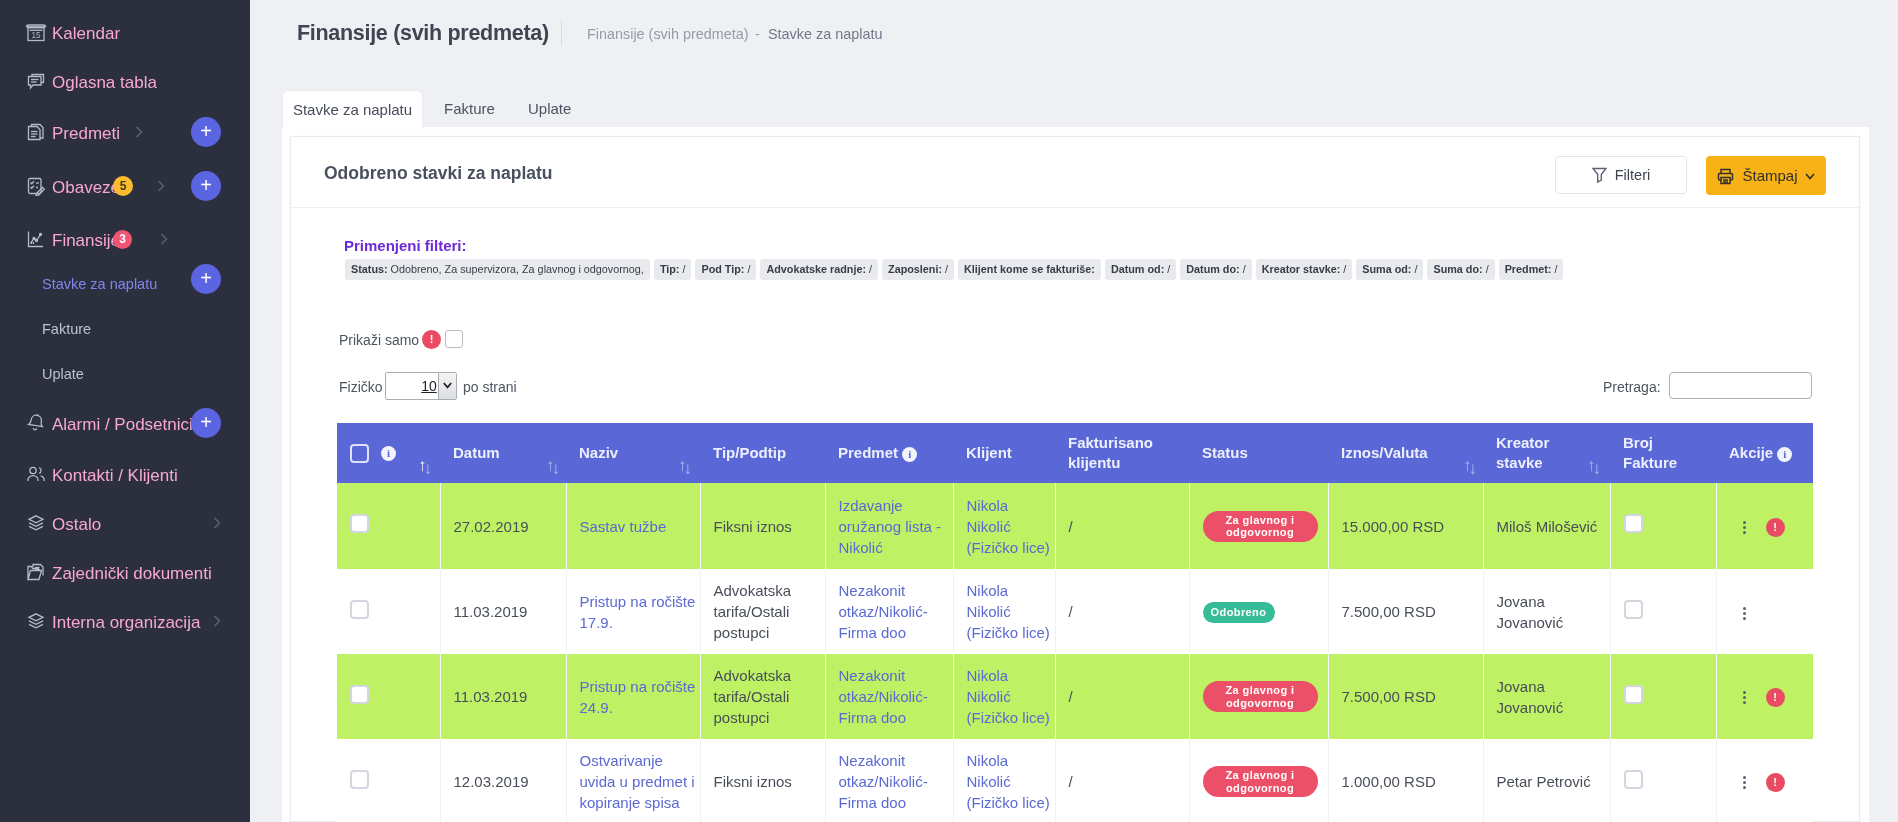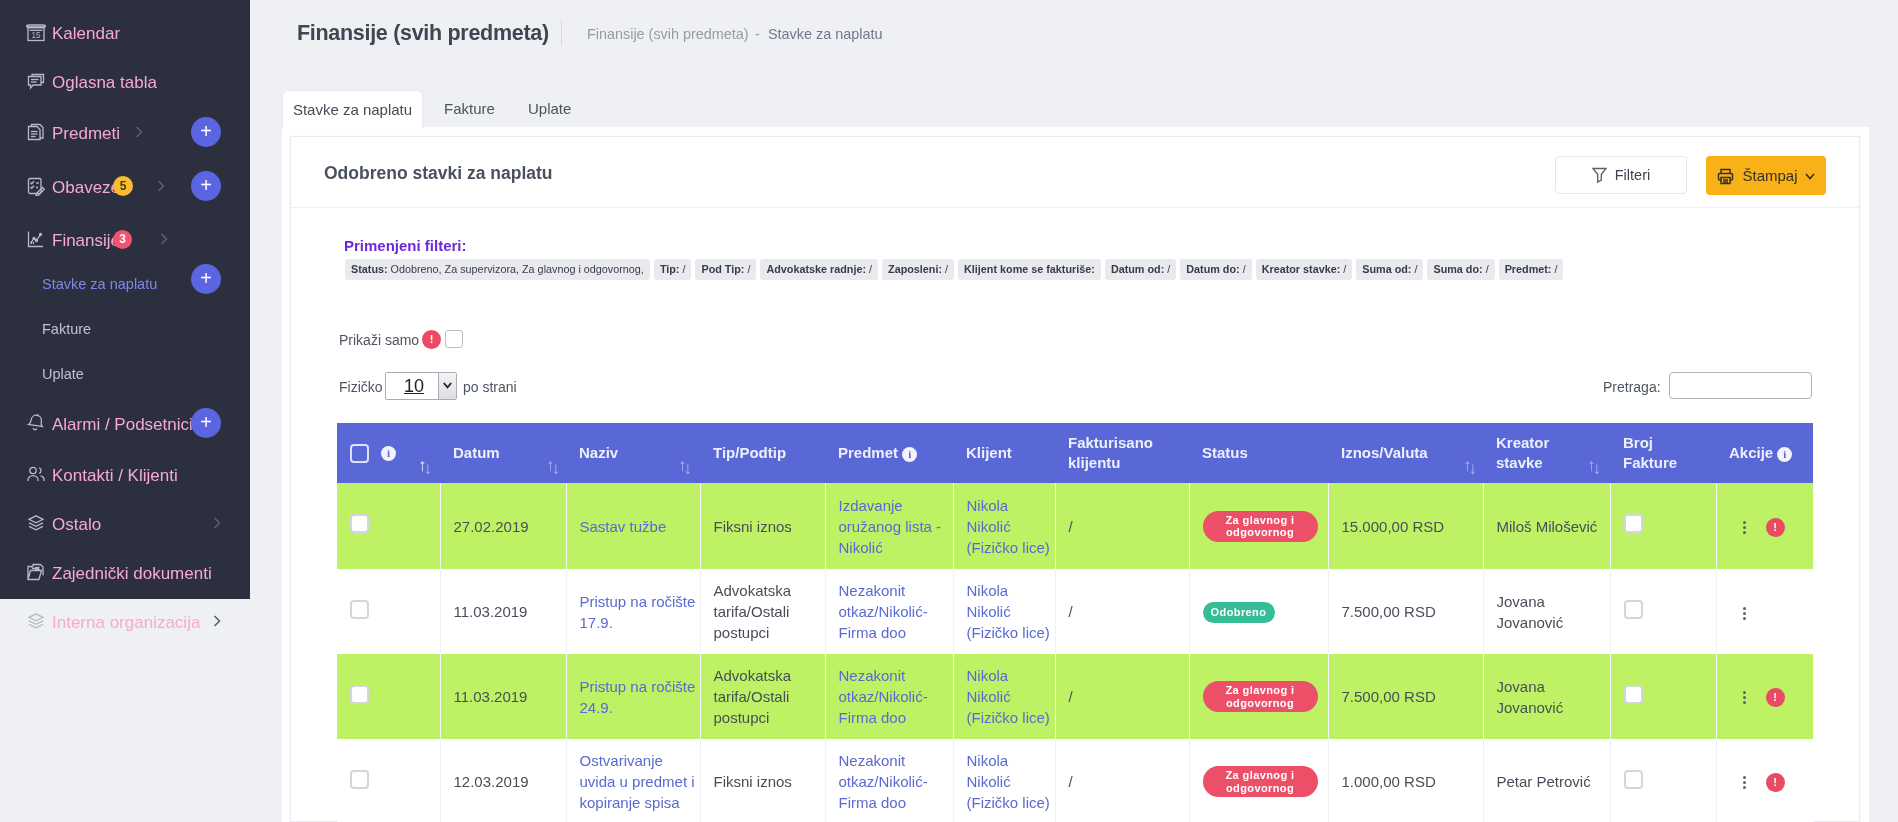--- a/index.html
+++ b/index.html
@@ -1,21 +1,21 @@
 <!DOCTYPE html>
 <html><head>
 <meta charset="utf-8">
 <style>
 * { margin:0; padding:0; box-sizing:border-box; }
 html,body { width:1898px; height:822px; overflow:hidden; }
 body { font-family:"Liberation Sans", sans-serif; background:#eef0f4; position:relative; }
 #page { position:absolute; left:0; top:0; width:1898px; height:822px; overflow:hidden; }
 
 
-#sidebar { position:absolute; left:0; top:0; width:250px; height:599px; background:#2b2f3e; z-index:5; }
+#sidebar { position:absolute; left:0; top:0; width:250px; height:822px; background:#2b2f3e; z-index:5; }
 .sit { position:absolute; left:52px; font-size:17px; color:#f9a8d4; white-space:nowrap; }
 .sico { position:absolute; left:26px; width:20px; height:20px; }
 .subit { position:absolute; left:42px; font-size:14.5px; color:#bfc3cf; white-space:nowrap; }
 .chev { position:absolute; width:8px; height:12px; }
 .plus { position:absolute; left:191px; width:30px; height:30px; border-radius:50%; background:#5b65e2; color:#fff; text-align:center; line-height:28px; font-size:20px; font-weight:400; }
 .badge { position:absolute; border-radius:50%; text-align:center; font-weight:bold; }
 
 
 .h1t { position:absolute; left:297px; top:21px; font-size:21.5px; font-weight:bold; color:#3f4551; letter-spacing:-0.3px; }
 .vsep { position:absolute; left:561px; top:20px; width:1px; height:26px; background:#d9dce2; }
@@ -39,21 +39,21 @@
 #chips { position:absolute; left:345px; top:259px; width:1540px; white-space:nowrap; }
 .chip { display:inline-block; background:#e9eaee; border-radius:3px; padding:3px 6px 4px 6px; font-size:10.8px; line-height:14px; font-weight:bold; color:#363d47; margin-right:4px; white-space:nowrap; }
 .chip span { font-weight:normal; }
 
 .ps-label { position:absolute; left:339px; top:332px; font-size:14px; color:#4d5560; }
 .excl { position:absolute; width:19px; height:19px; border-radius:50%; background:#ea4b62; color:#fff; font-size:11px; font-weight:bold; text-align:center; line-height:19px; }
 .cb { position:absolute; width:18px; height:18px; background:#fff; border:1px solid #b9bec7; border-radius:3px; }
 
 .pk-label { position:absolute; left:339px; top:379px; font-size:14px; color:#4d5560; }
 #sel { position:absolute; left:385px; top:372px; width:72px; height:28px; background:#fff; border:1px solid #a8aeb6; border-radius:2px; }
-#sel .v { position:absolute; left:1px; top:0; width:54px; height:26px; text-align:center; line-height:26px; font-size:18px; color:#222;text-decoration:underline; }
+#sel .v { position:absolute; left:16px; top:0; width:54px; height:26px; text-align:center; line-height:26px; font-size:14px; color:#222;text-decoration:underline; }
 #sel .arr { position:absolute; right:0; top:0; width:18px; height:26px; background:linear-gradient(#f4f4f4,#dcdee2); border-left:1px solid #a8aeb6; }
 .pk-after { position:absolute; left:463px; top:379px; font-size:14px; color:#4d5560; }
 .pret-label { position:absolute; left:1603px; top:379px; font-size:14px; color:#4d5560; }
 .pret-input { position:absolute; left:1669px; top:372px; width:143px; height:27px; background:#fff; border:1px solid #abb1b9; border-radius:4px; }
 
 
 #tbl { position:absolute; left:337px; top:423px; width:1476px; border-collapse:collapse; table-layout:fixed; font-family:"Liberation Sans", sans-serif; }
 #tbl th { background:#5968d6; color:#edeffd; font-weight:bold; font-size:15px; text-align:left; vertical-align:middle; padding:0 0 0 13px; position:relative; line-height:20px; }
 #tbl td { font-size:15px; color:#484e59; vertical-align:middle; padding:0 6px 0 13px; line-height:21px; background:#fff; border-left:1px solid #f0f1f5; }
 #tbl td:first-child { border-left:none; }

